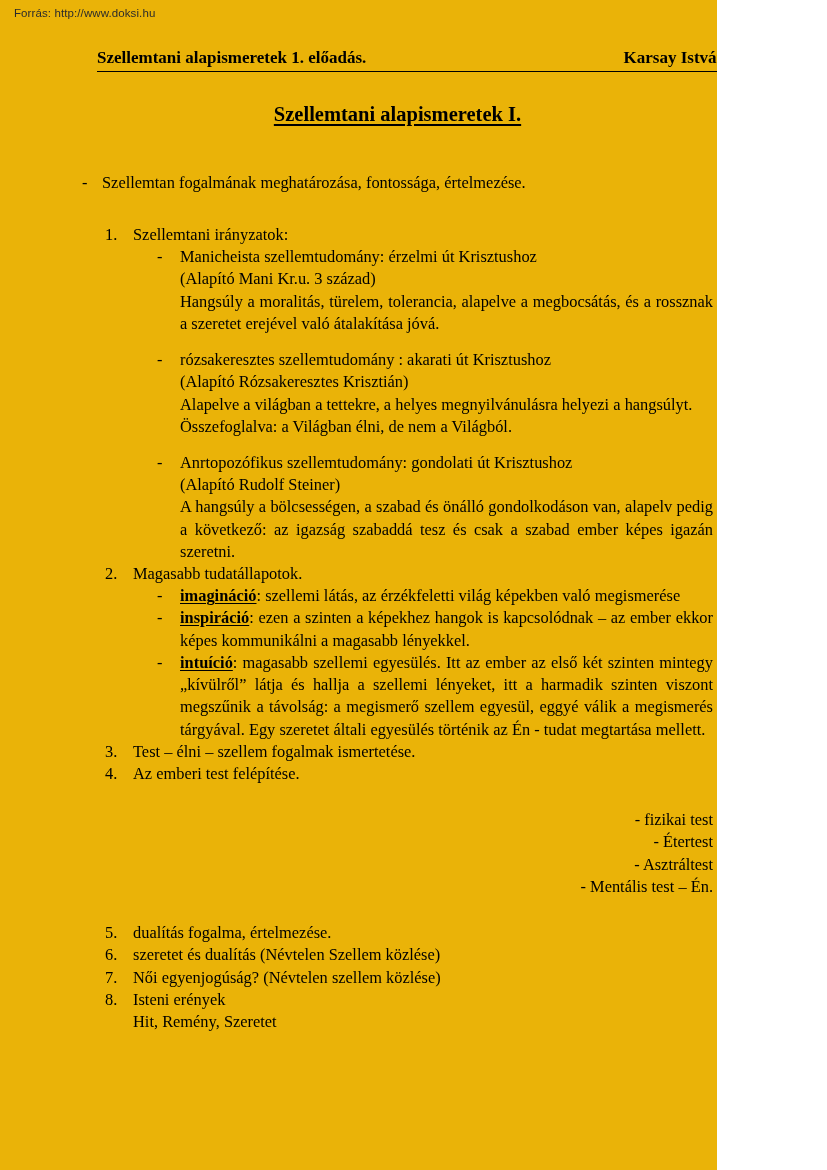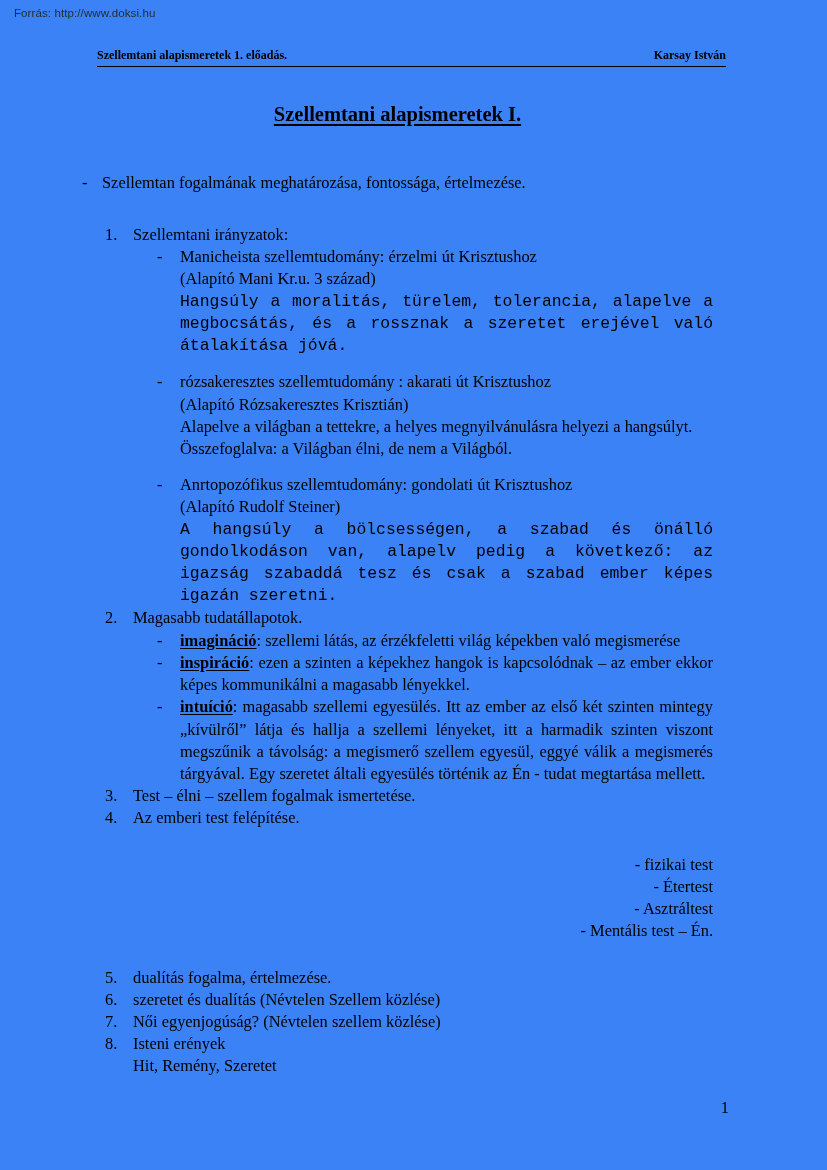--- a/index.html
+++ b/index.html
@@ -3,23 +3,23 @@
 <meta charset="utf-8">
 <title>Szellemtani alapismeretek I.</title>
 <style>
   html, body {
     margin: 0;
     padding: 0;
     background: #ffffff;
   }
   .page {
     position: relative;
-    width: 827px;
+    width: 717px;
     height: 1170px;
-    background: #3b82f6;
+    background: #eab308;
     overflow: hidden;
     font-family: "Liberation Serif", "DejaVu Serif", serif;
     color: #000000;
     box-sizing: border-box;
   }
 
   
   .source-line {
     position: absolute;
     top: 7px;
@@ -34,21 +34,21 @@
   
   .doc-header {
     position: absolute;
     top: 48px;
     left: 97px;
     width: 629px;
     display: flex;
     justify-content: space-between;
     align-items: baseline;
     font-weight: bold;
-    font-size: 12px;
+    font-size: 17px;
     padding-bottom: 3px;
     border-bottom: 1.6px solid #000000;
   }
   .doc-header .hdr-left  { white-space: nowrap; }
   .doc-header .hdr-right { white-space: nowrap; }
 
   
   .content {
     position: absolute;
     top: 95px;
@@ -127,21 +127,21 @@
     top: 0;
   }
   ul.sub-list > li + li { margin-top: 14px; }
   ul.sub-list.tight > li + li { margin-top: 0; }
   .sub-line { display: block; }
   .sub-para {
     display: block;
     text-align: justify;
     text-justify: inter-word;
   }
-  .sub-para:last-child { text-align-last: left; font-family: Liberation Mono, monospace; }
+  .sub-para:last-child { text-align-last: left; }
   .u { text-decoration: underline; text-underline-offset: 2px; font-weight: bold; }
 
   
   .plain-block {
     margin-top: 24px;
     padding-left: 51px;
   }
   .plain-block .pb-line { display: block; text-align: right; }
 
   

